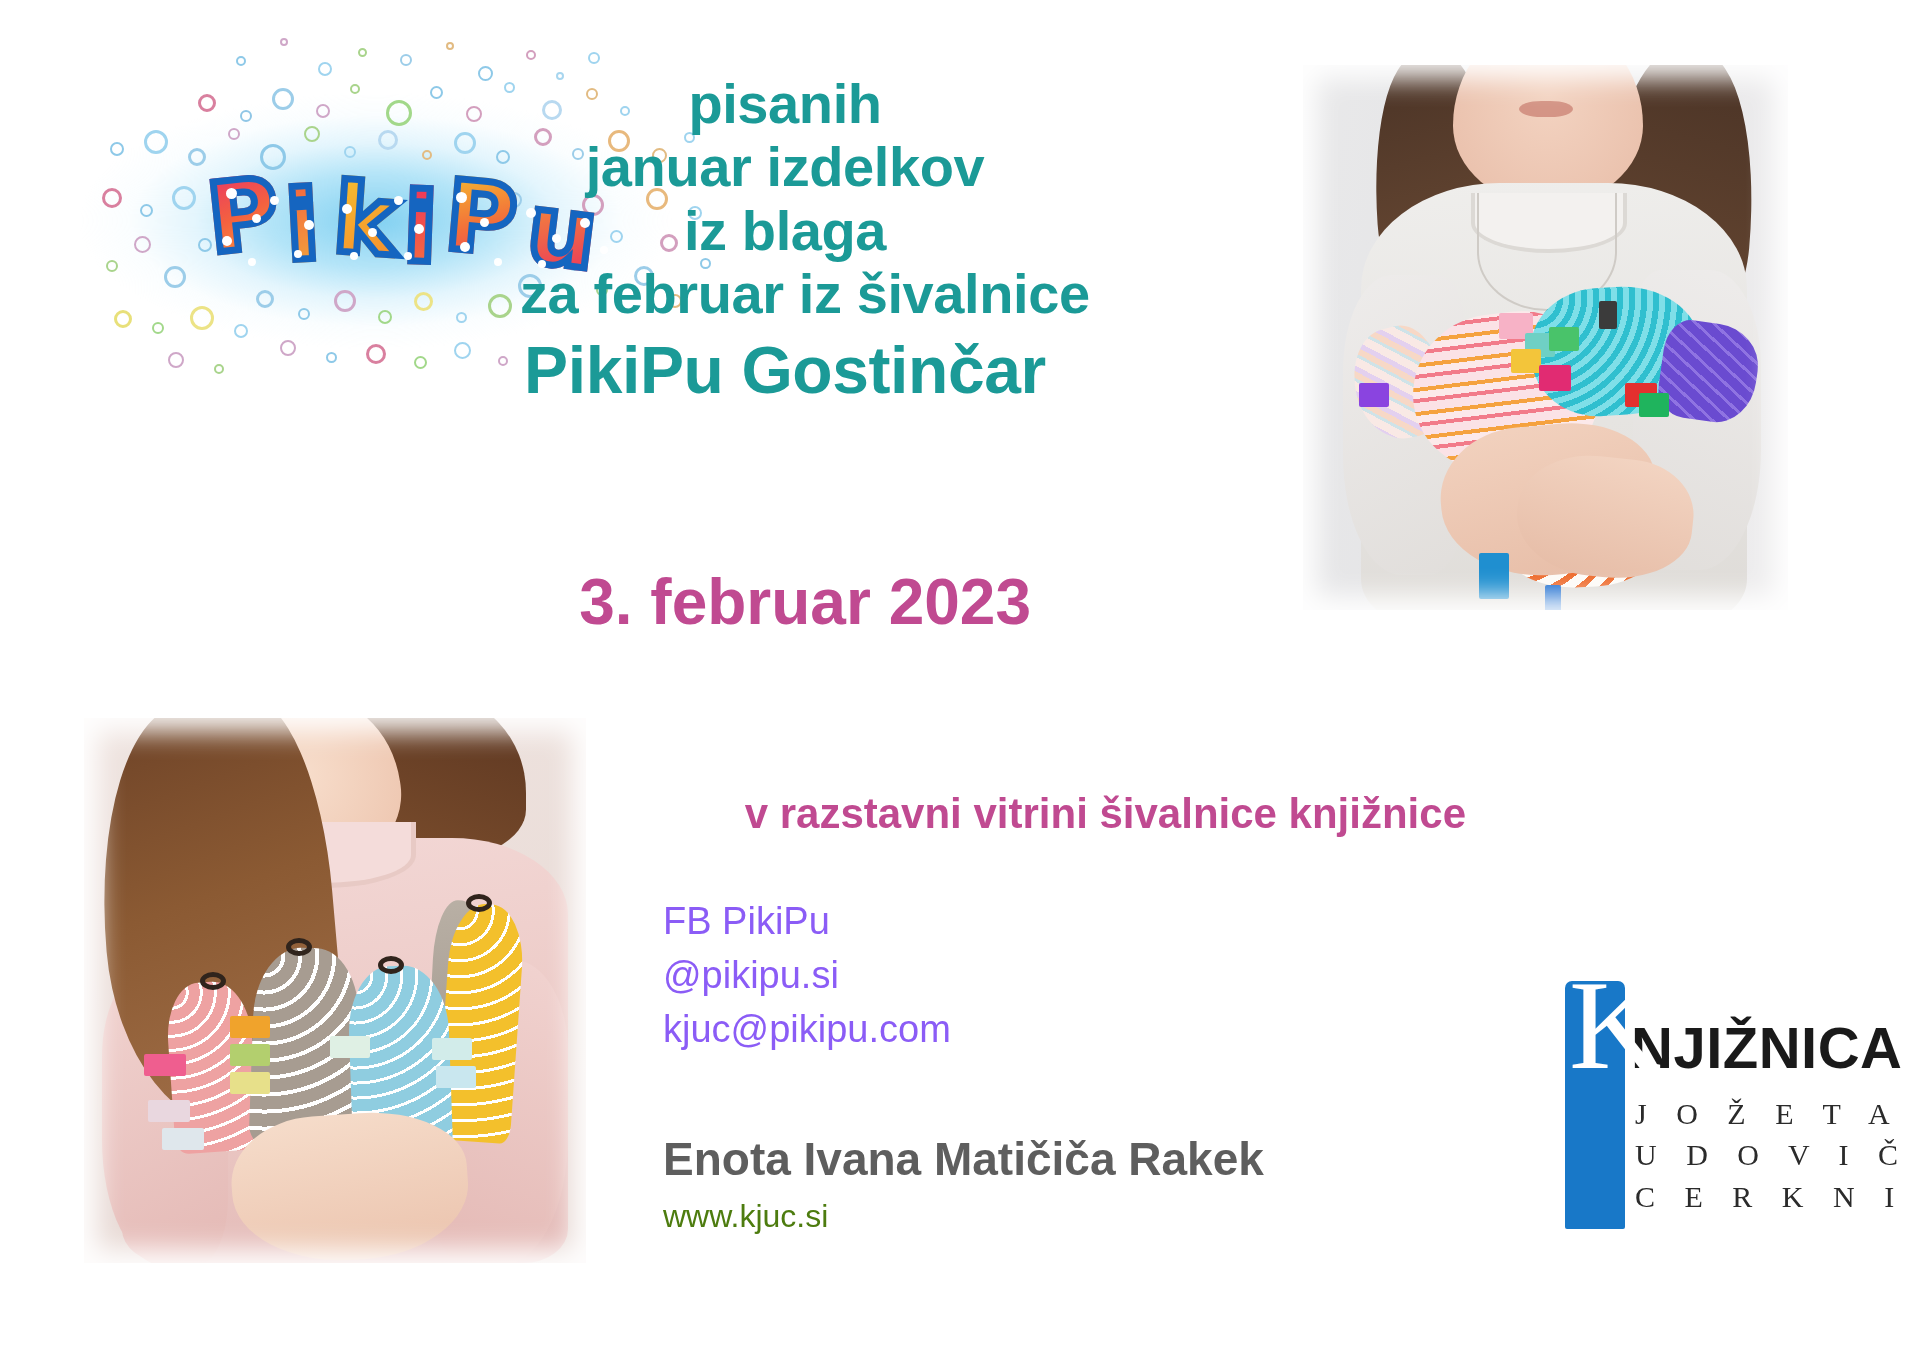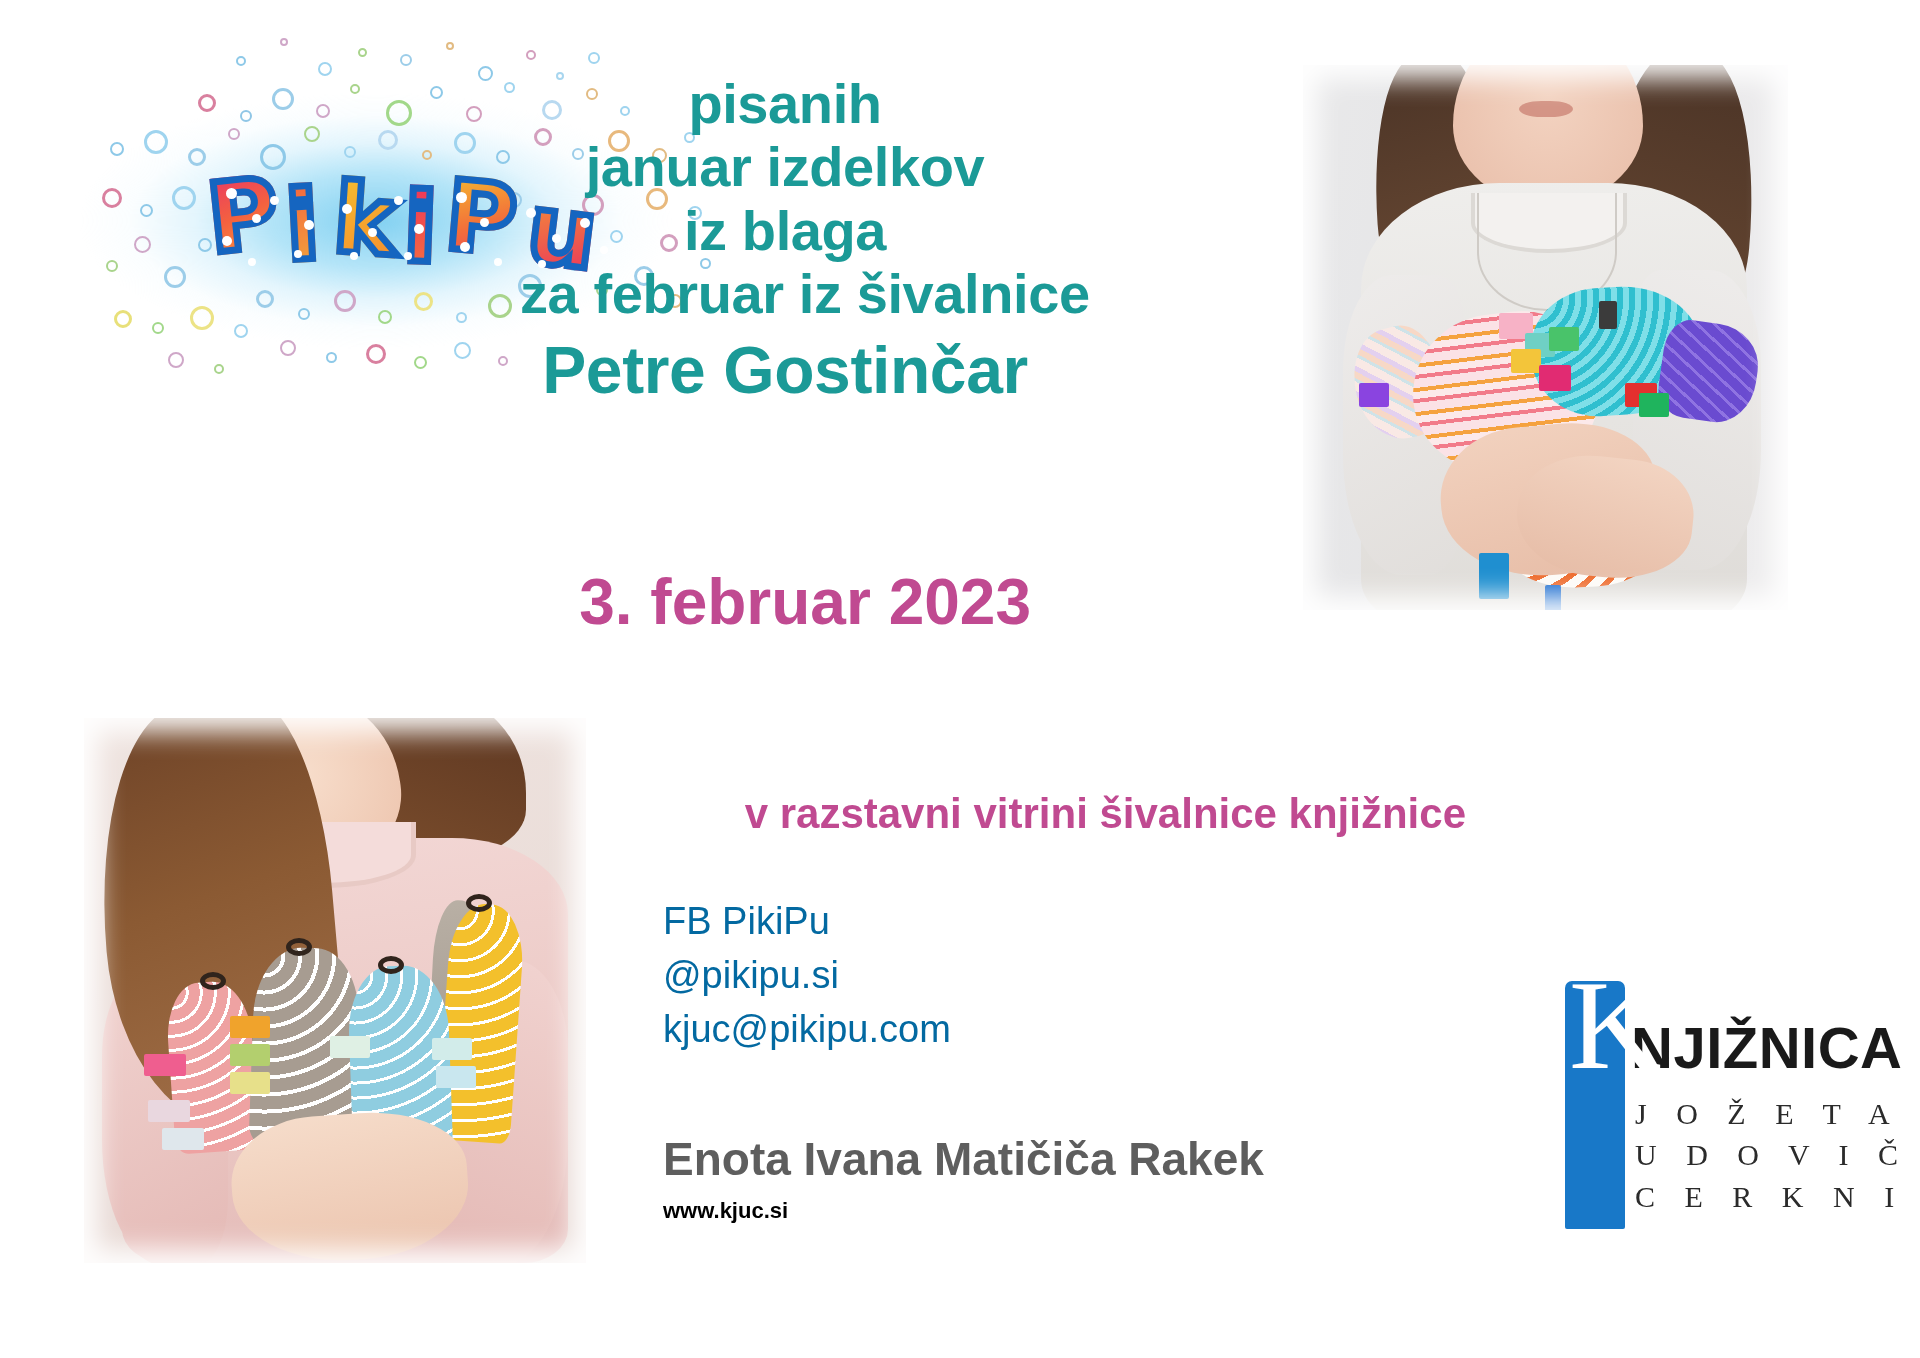--- a/index.html
+++ b/index.html
@@ -184,34 +184,34 @@
     white-space:nowrap;
   }
   .venue {
     position:absolute; left:560px; top:790px; width:906px;
     text-align:right; color:#c04a91; font-weight:bold; font-size:42px;
     white-space:nowrap;
   }
 
   .contact {
     position:absolute; left:663px; top:895px;
-    color:#0369a1; font-size:38px; line-height:1.42;
+    color:#8b5cf6; font-size:38px; line-height:1.42;
     font-family:"Liberation Sans", sans-serif;
   }
   .contact div { white-space:nowrap; }
 
   .org {
     position:absolute; left:663px; top:1134px;
   }
   .org-name {
     color:#5e5e5e; font-weight:bold; font-size:46px; line-height:1.1;
     white-space:nowrap;
   }
   .org-web {
-    color:#000000; font-weight:bold; font-size:22px; line-height:1.1;
+    color:#4d7c0f; font-weight:normal; font-size:32px; line-height:1.1;
     margin-top:14px; white-space:nowrap;
   }
 
   
   .lib-logo { position:absolute; left:1565px; top:975px; width:290px; height:255px; }
   .lib-bar {
     position:absolute; left:0; top:6px; width:60px; height:248px;
     background:#1878c8; border-radius:7px 7px 2px 2px;
   }
   .lib-k {
@@ -394,21 +394,21 @@
     <div class="rib" style="left:176px;top:488px;width:30px;height:46px;background:#1f8fd0;"></div>
     <div class="rib" style="left:242px;top:520px;width:16px;height:30px;background:#1f6fd0;"></div>
     <div class="vig"></div>
   </div>
 
   <div class="teal-block">
     <div class="tl tl1">pisanih</div>
     <div class="tl tl2">januar izdelkov</div>
     <div class="tl tl3">iz blaga</div>
     <div class="tl tl4">za februar iz šivalnice</div>
-    <div class="tl tl5">Petre Gostinčar</div>
+    <div class="tl tl5">PikiPu Gostinčar</div>
   </div>
 
   <div class="date-2">3. februar 2023</div>
   <div class="venue">v razstavni vitrini šivalnice knjižnice</div>
 
   <div class="photo photo-nums">
     <div class="pn-bg"></div>
     <div class="pn-hair2"></div>
     <div class="pn-face"></div>
     <div class="pn-mouth"></div>

